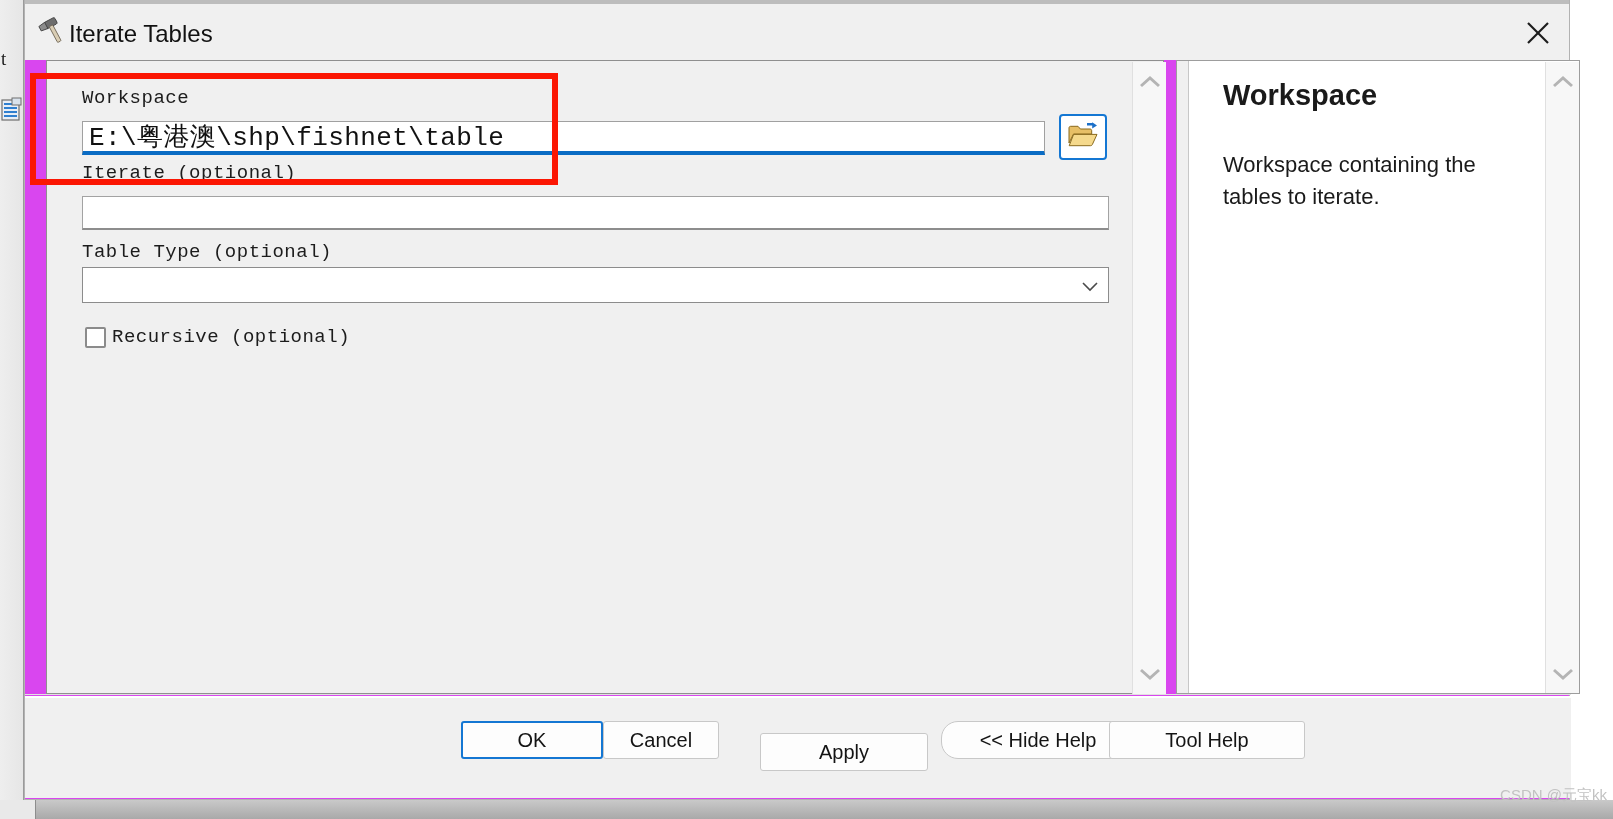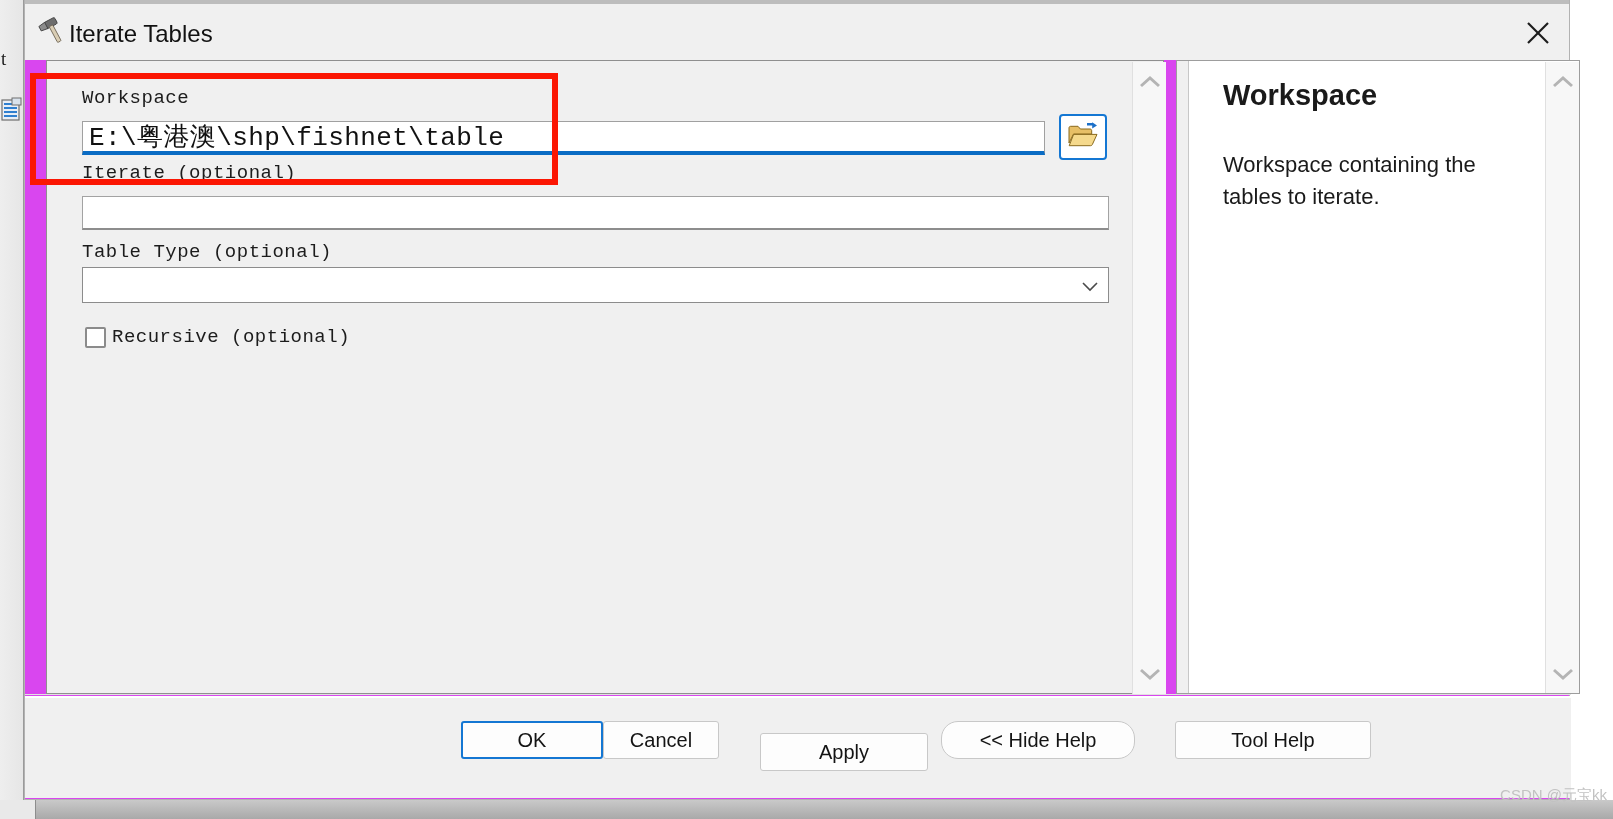--- a/index.html
+++ b/index.html
@@ -282,21 +282,21 @@
   }
   .btn.primary {
     border: 2px solid #1477d3;
     background: #fdfdfd;
     margin-left: 12px;
   }
   .btn-ok     { left: 424px; width: 142px; }
   .btn-cancel { left: 578px; width: 116px; }
   .btn-apply  { left: 735px; width: 168px; margin-top: 12px; }
   .btn-hide   { left: 916px; width: 194px; border-radius: 17px; }
-  .btn-toolhelp { left: 1150px; width: 196px; }
+  .btn-toolhelp { left: 1084px; width: 196px; }
 
   
   .annot-rect {
     position: absolute;
     left: 30px; top: 73px;
     width: 528px; height: 112px;
     border: 6px solid #fb1603;
     pointer-events: none;
     z-index: 50;
   }

